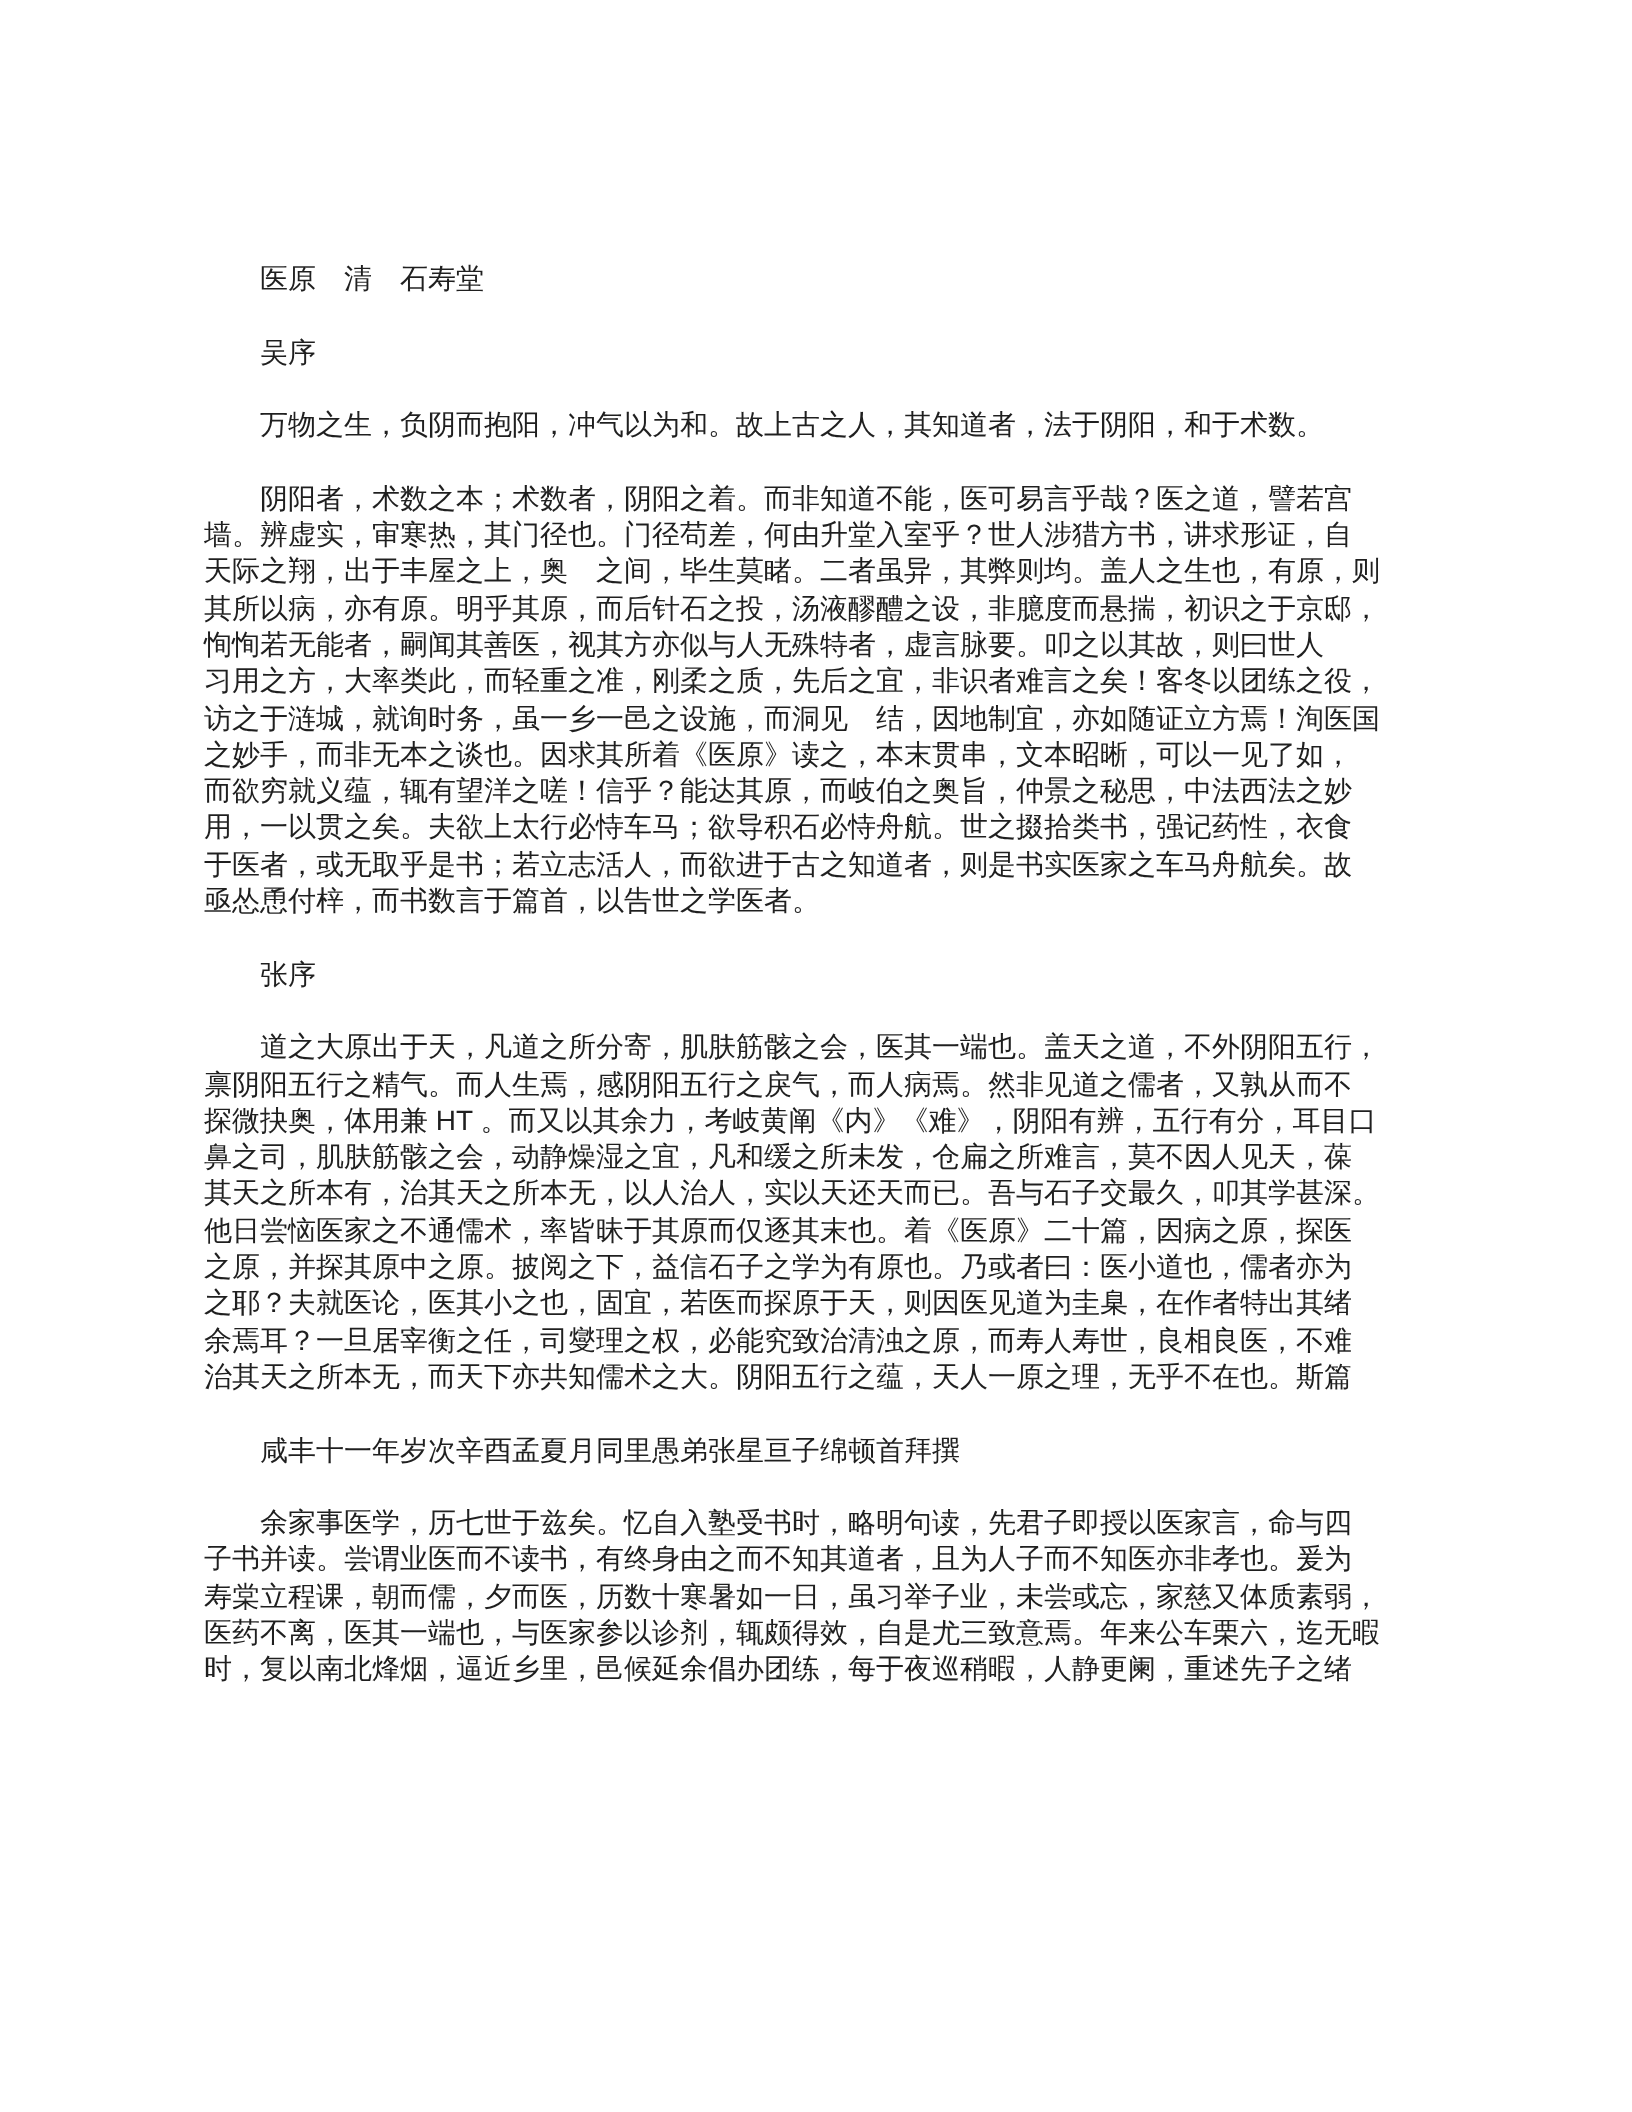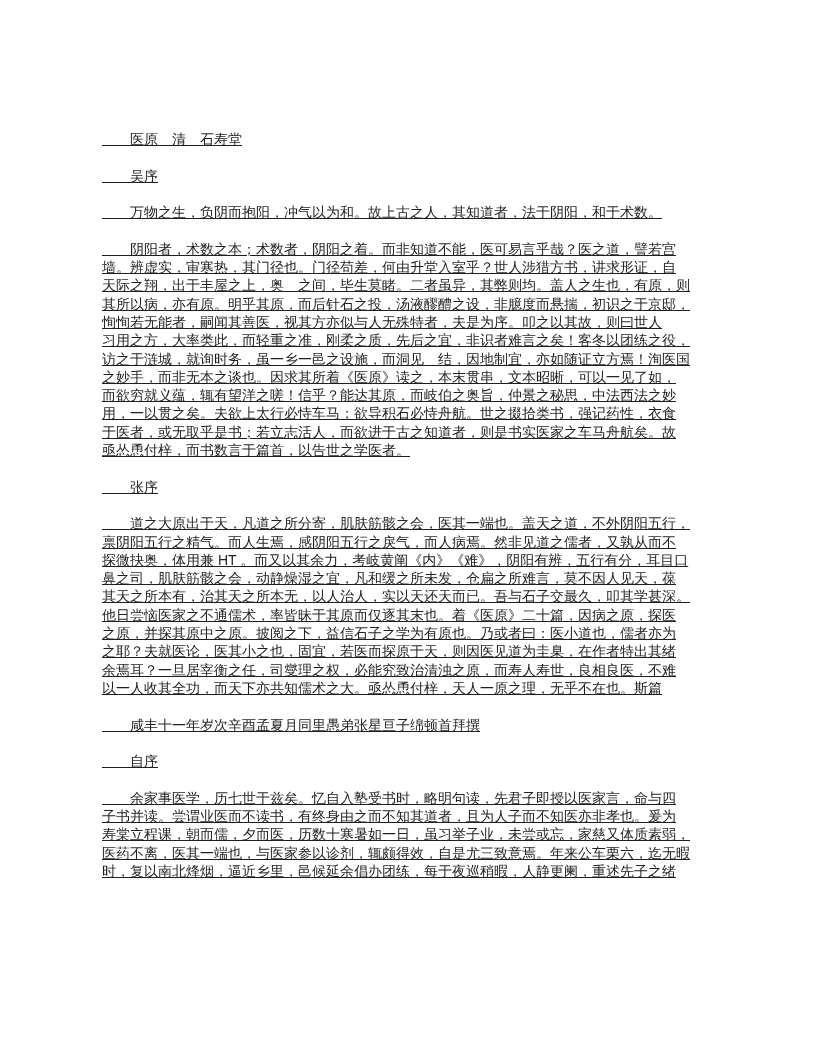--- a/index.html
+++ b/index.html
@@ -16,21 +16,20 @@
     color: #1f1f1f;
   }
   .page {
     position: absolute;
     top: 130px;
     left: 102px;
     width: 616px;
   }
   .block {
     margin: 0 0 18.3px 0;
-    text-decoration: underline;
   }
   .block:last-child {
     margin-bottom: 12px;
   }
   .line {
     font-size: 14px;
     line-height: 18.3px;
     white-space: pre;
     letter-spacing: 0px;
     color: #1f1f1f;
@@ -47,21 +46,21 @@
       <div class="line">　　吴序</div>
     </div>
     <div class="block">
       <div class="line">　　万物之生，负阴而抱阳，冲气以为和。故上古之人，其知道者，法于阴阳，和于术数。</div>
     </div>
     <div class="block">
       <div class="line">　　阴阳者，术数之本；术数者，阴阳之着。而非知道不能，医可易言乎哉？医之道，譬若宫</div>
       <div class="line">墙。辨虚实，审寒热，其门径也。门径苟差，何由升堂入室乎？世人涉猎方书，讲求形证，自</div>
       <div class="line">天际之翔，出于丰屋之上，奥　之间，毕生莫睹。二者虽异，其弊则均。盖人之生也，有原，则</div>
       <div class="line">其所以病，亦有原。明乎其原，而后针石之投，汤液醪醴之设，非臆度而悬揣，初识之于京邸，</div>
-      <div class="line">恂恂若无能者，嗣闻其善医，视其方亦似与人无殊特者，夫是为序。叩之以其故，则曰世人</div>
+      <div class="line">恂恂若无能者，嗣闻其善医，视其方亦似与人无殊特者，虚言脉要。叩之以其故，则曰世人</div>
       <div class="line">习用之方，大率类此，而轻重之准，刚柔之质，先后之宜，非识者难言之矣！客冬以团练之役，</div>
       <div class="line">访之于涟城，就询时务，虽一乡一邑之设施，而洞见　结，因地制宜，亦如随证立方焉！洵医国</div>
       <div class="line">之妙手，而非无本之谈也。因求其所着《医原》读之，本末贯串，文本昭晰，可以一见了如，</div>
       <div class="line">而欲穷就义蕴，辄有望洋之嗟！信乎？能达其原，而岐伯之奥旨，仲景之秘思，中法西法之妙</div>
       <div class="line">用，一以贯之矣。夫欲上太行必恃车马；欲导积石必恃舟航。世之掇拾类书，强记药性，衣食</div>
       <div class="line">于医者，或无取乎是书；若立志活人，而欲进于古之知道者，则是书实医家之车马舟航矣。故</div>
       <div class="line">亟怂恿付梓，而书数言于篇首，以告世之学医者。</div>
     </div>
     <div class="block">
       <div class="line">　　张序</div>
@@ -69,27 +68,24 @@
     <div class="block">
       <div class="line">　　道之大原出于天，凡道之所分寄，肌肤筋骸之会，医其一端也。盖天之道，不外阴阳五行，</div>
       <div class="line">禀阴阳五行之精气。而人生焉，感阴阳五行之戾气，而人病焉。然非见道之儒者，又孰从而不</div>
       <div class="line">探微抉奥，体用兼 HT 。而又以其余力，考岐黄阐《内》《难》，阴阳有辨，五行有分，耳目口</div>
       <div class="line">鼻之司，肌肤筋骸之会，动静燥湿之宜，凡和缓之所未发，仓扁之所难言，莫不因人见天，葆</div>
       <div class="line">其天之所本有，治其天之所本无，以人治人，实以天还天而已。吾与石子交最久，叩其学甚深。</div>
       <div class="line">他日尝恼医家之不通儒术，率皆昧于其原而仅逐其末也。着《医原》二十篇，因病之原，探医</div>
       <div class="line">之原，并探其原中之原。披阅之下，益信石子之学为有原也。乃或者曰：医小道也，儒者亦为</div>
       <div class="line">之耶？夫就医论，医其小之也，固宜，若医而探原于天，则因医见道为圭臬，在作者特出其绪</div>
       <div class="line">余焉耳？一旦居宰衡之任，司燮理之权，必能究致治清浊之原，而寿人寿世，良相良医，不难</div>
-      <div class="line">以一人收其全功，而天下亦共知儒术之大。亟怂恿付梓，天人一原之理，无乎不在也。斯篇</div>
+      <div class="line">治其天之所本无，而天下亦共知儒术之大。阴阳五行之蕴，天人一原之理，无乎不在也。斯篇</div>
     </div>
     <div class="block">
       <div class="line">　　咸丰十一年岁次辛酉孟夏月同里愚弟张星亘子绵顿首拜撰</div>
-    </div>
-    <div class="block">
-      <div class="line">　　自序</div>
     </div>
     <div class="block">
       <div class="line">　　余家事医学，历七世于兹矣。忆自入塾受书时，略明句读，先君子即授以医家言，命与四</div>
       <div class="line">子书并读。尝谓业医而不读书，有终身由之而不知其道者，且为人子而不知医亦非孝也。爰为</div>
       <div class="line">寿棠立程课，朝而儒，夕而医，历数十寒暑如一日，虽习举子业，未尝或忘，家慈又体质素弱，</div>
       <div class="line">医药不离，医其一端也，与医家参以诊剂，辄颇得效，自是尤三致意焉。年来公车栗六，迄无暇</div>
       <div class="line">时，复以南北烽烟，逼近乡里，邑候延余倡办团练，每于夜巡稍暇，人静更阑，重述先子之绪</div>
     </div>
   </div>
 

